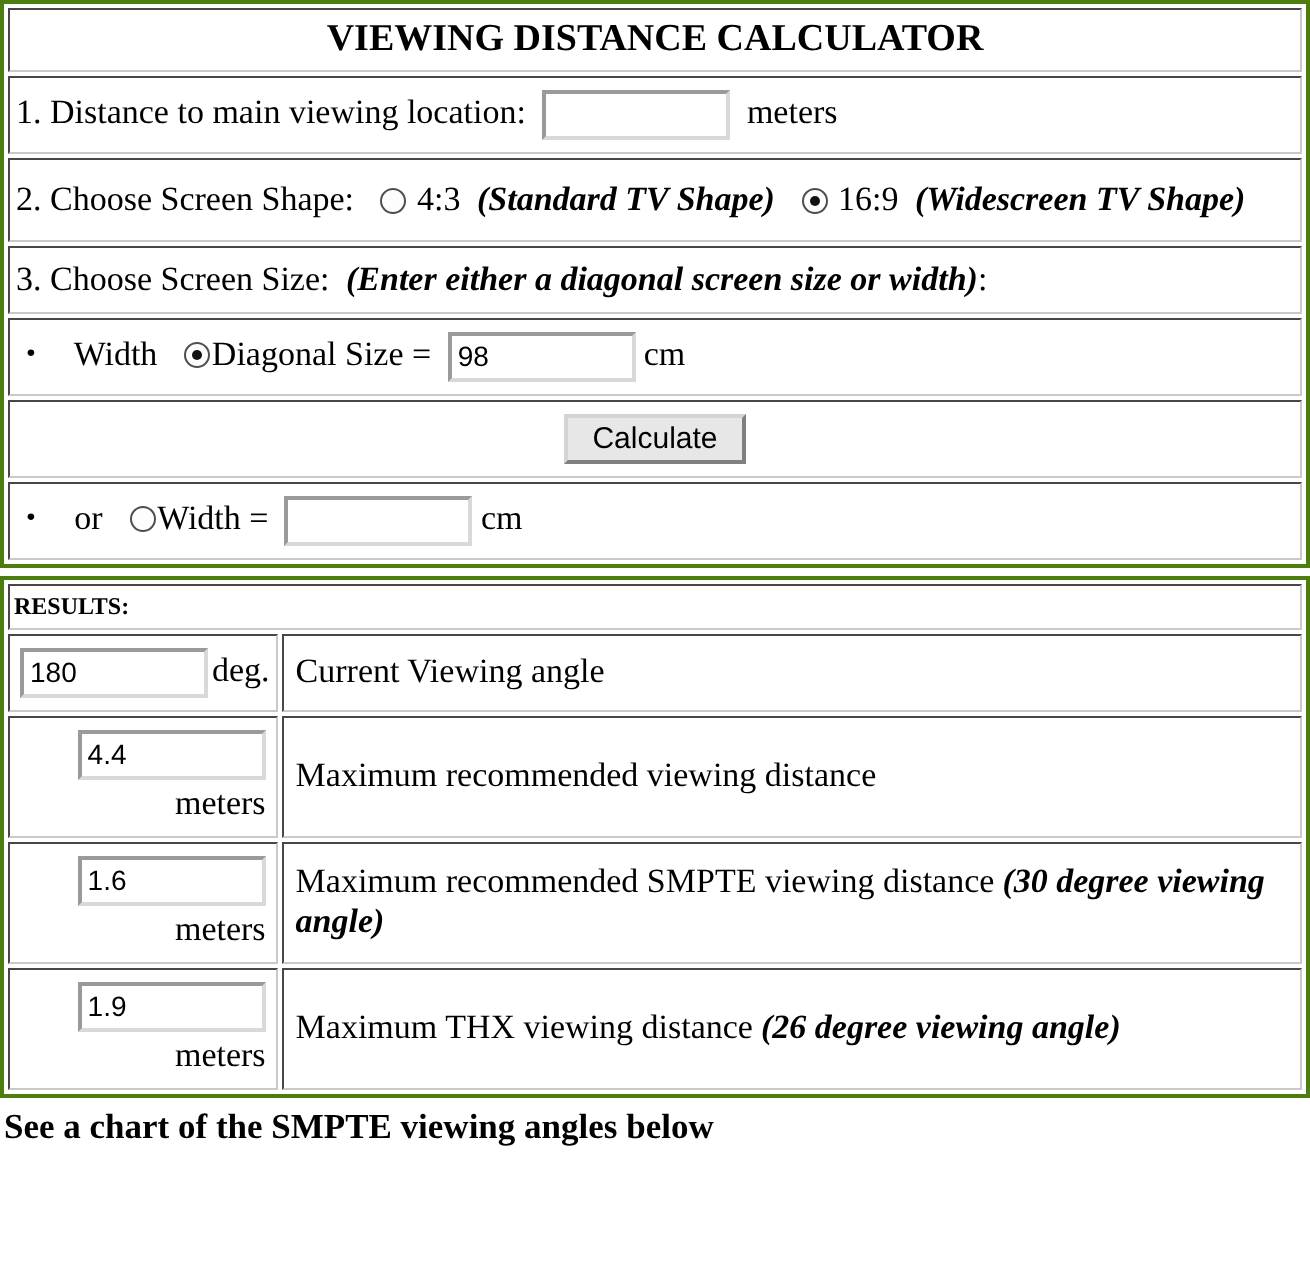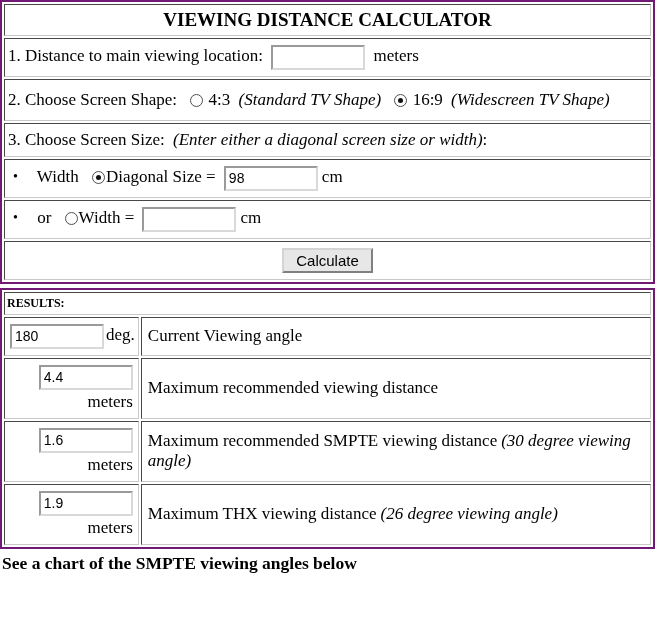--- a/index.html
+++ b/index.html
@@ -3,42 +3,42 @@
 <meta charset="utf-8">
 <style>
   html,body{margin:0;padding:0;}
   body{
     width:655px;height:636px;overflow:hidden;background:#fff;color:#000;
     font-family:"Liberation Serif",serif;font-size:17px;
   }
   *{box-sizing:border-box;}
   table{
     width:655px;border-collapse:separate;border-spacing:2px;
-    border:2px solid #701a75;background:#fff;margin:0 0 4px 0;
+    border:2px solid #4d7c0f;background:#fff;margin:0 0 4px 0;
   }
   td{
     border:1px solid;border-color:#474747 #c9c9c9 #c9c9c9 #474747;
     padding:6px 3px;vertical-align:middle;background:#fff;
   }
   .title-cell{text-align:center;font-weight:bold;font-size:19px;padding:4px 2px;}
   .txt{
     width:94px;height:25px;border:2px solid;border-color:#9a9a9a #d9d9d9 #d9d9d9 #9a9a9a;
     font-family:"Liberation Sans",sans-serif;font-size:14px;padding:1px 3px;
     background:#fff;margin:0 4px;vertical-align:middle;
   }
   .radio{
     display:inline-block;width:13px;height:13px;border-radius:50%;
     border:1px solid #4f4f4f;background:#fdfdfd;vertical-align:-2px;
     position:relative;margin:0 1px;cursor:pointer;
   }
   .radio[data-checked="true"]::after{
     content:"";position:absolute;left:3px;top:3px;width:5px;height:5px;
     border-radius:50%;background:#111;
   }
-  .note{font-style:italic;margin-left:4px;}
+  .note{font-style:italic;margin-left:4px;font-weight:bold;}
   .gap-l{margin-left:9px;}
   .bullet{display:inline-block;margin:0 15px 0 5px;font-size:14px;vertical-align:1px;}
   .center{text-align:center;}
   .calc-btn{
     font-family:"Liberation Sans",sans-serif;font-size:15px;color:#000;
     background:#e7e7e7;border:2px outset #d4d4d4;padding:2px 12px;cursor:pointer;
   }
   .results-header{font-weight:bold;font-size:12px;padding:3px 2px;}
   .res-left{width:125px;text-align:right;padding:6px 3px;}
   .res-left.inline-unit{text-align:left;white-space:nowrap;}
@@ -83,30 +83,30 @@
   </tr>
   <tr>
     <td>
       <span class="bullet">•</span>
       <span>Width</span>
       <span class="radio gap-l" data-checked="true"></span><span>Diagonal Size =</span>
       <input class="txt" type="text" value="98" style=""><span>cm</span>
     </td>
   </tr>
   <tr>
+    <td class="center">
+      <button class="calc-btn">Calculate</button>
+    </td>
+  </tr>
+  <tr>
     <td>
       <span class="bullet">•</span>
       <span>or</span>
       <span class="radio gap-l" data-checked="false"></span><span>Width =</span>
       <input class="txt" type="text" value="" style=""><span>cm</span>
-    </td>
-  </tr>
-  <tr>
-    <td class="center">
-      <button class="calc-btn">Calculate</button>
     </td>
   </tr>
 </tbody>
   </table>
 
 <table>
   <tbody>
       <tr>
     <td class="results-header" colspan="2">RESULTS:</td>
   </tr>

